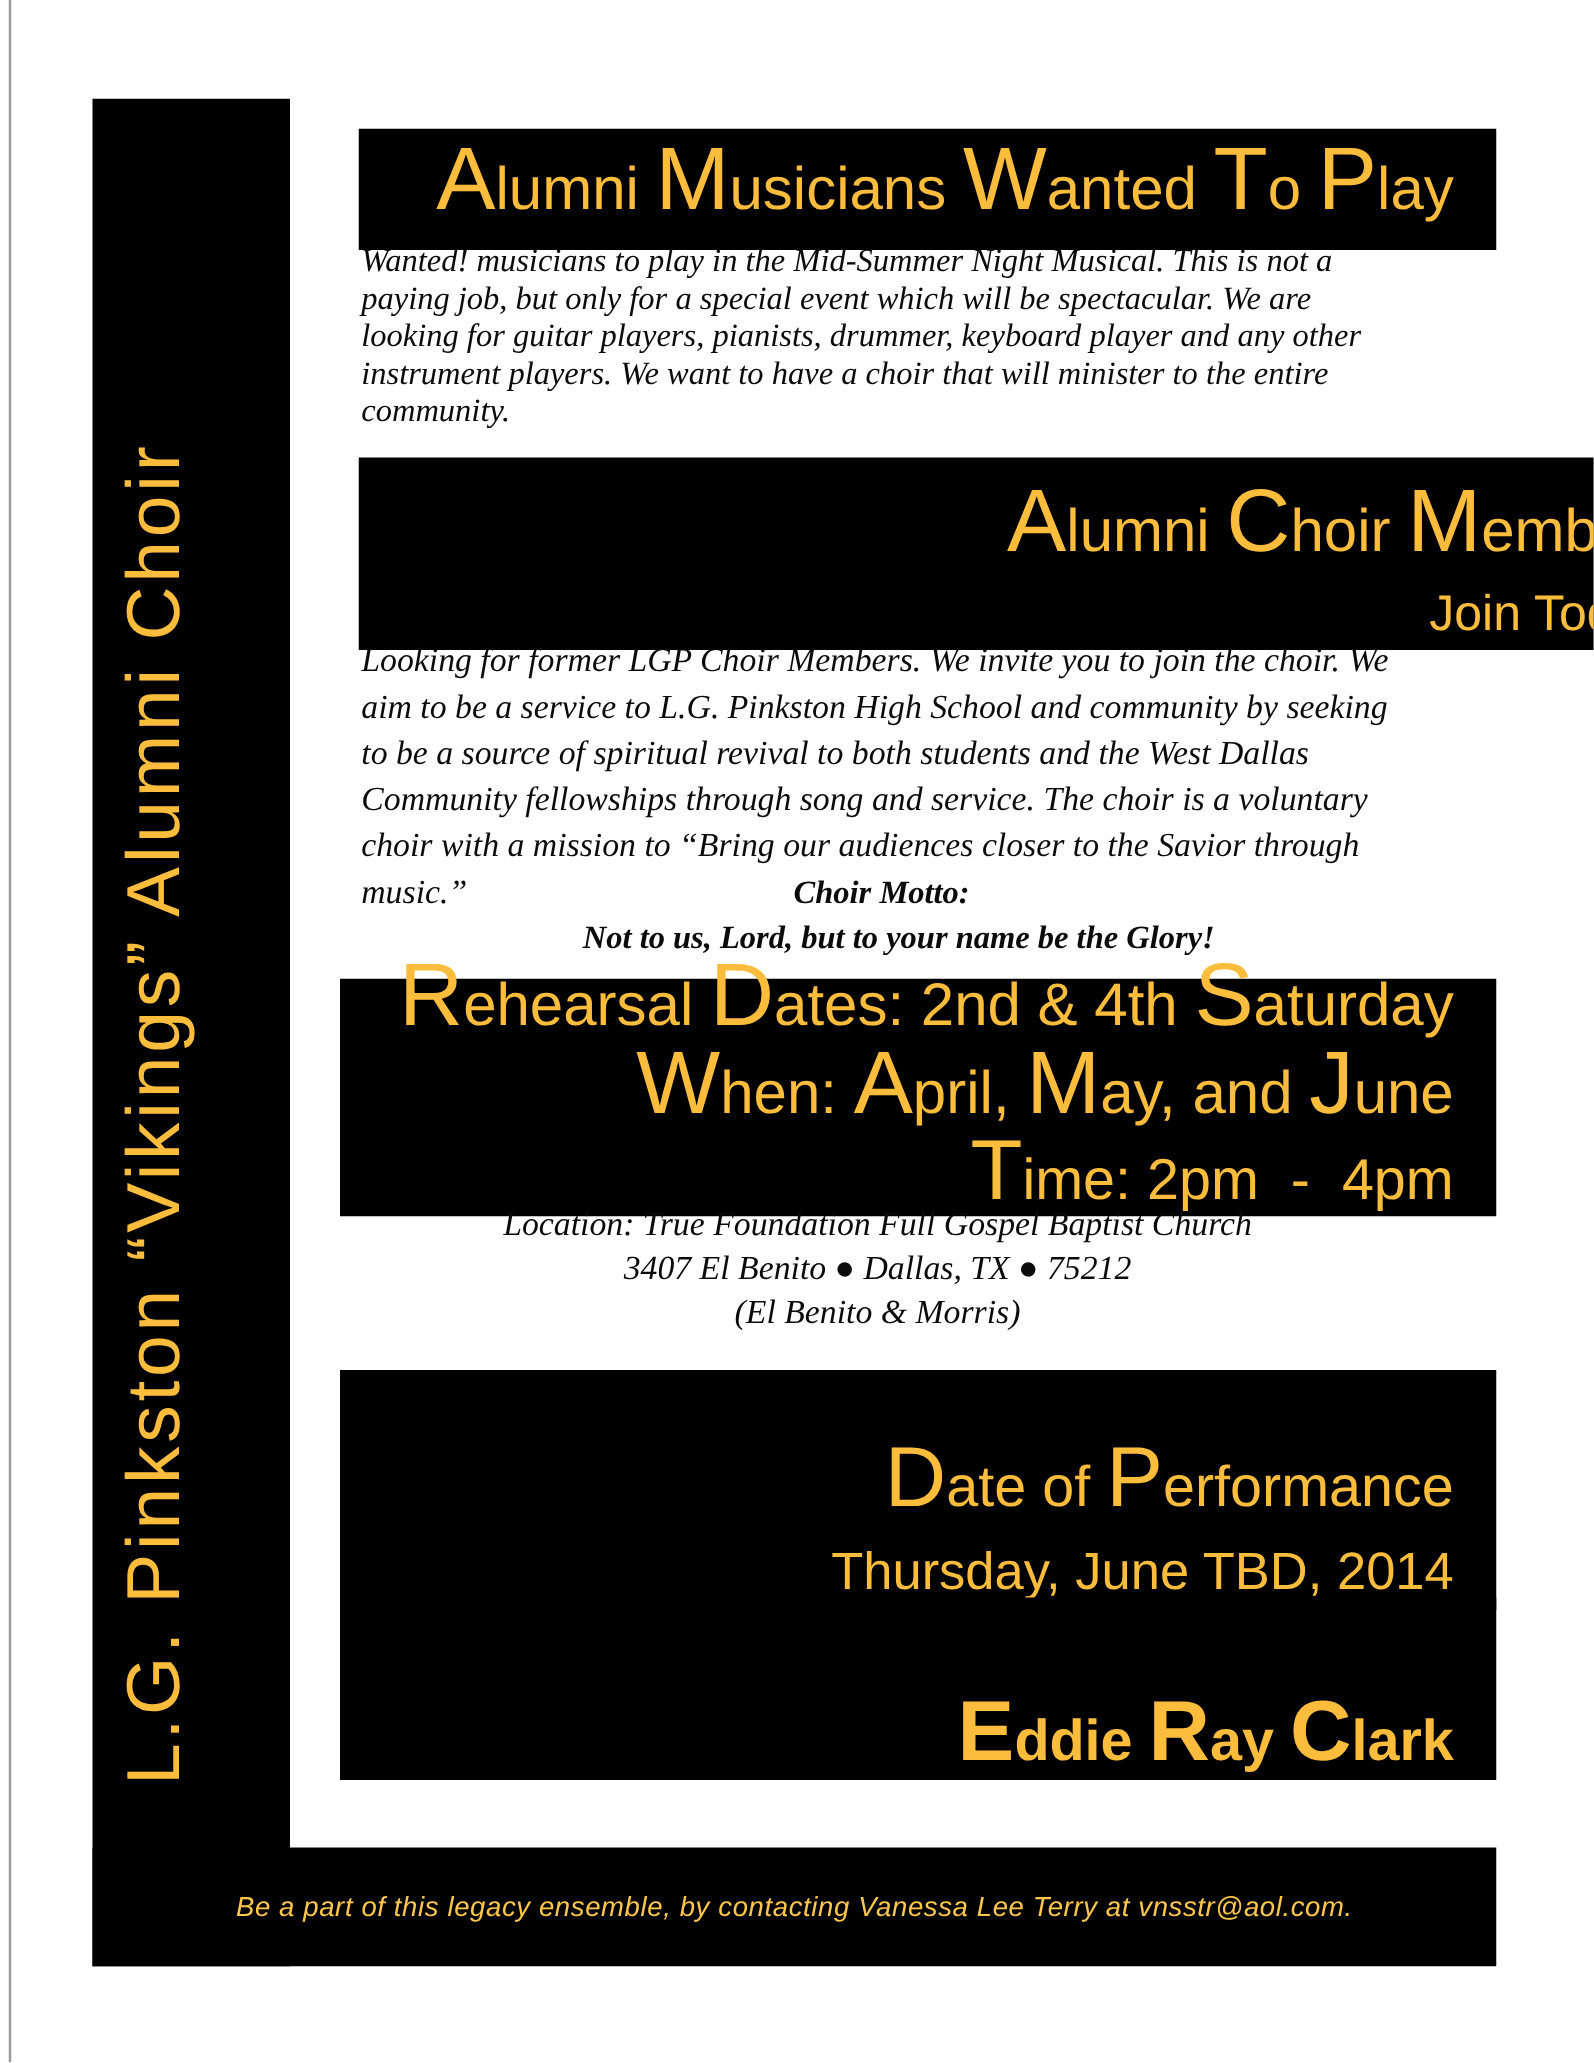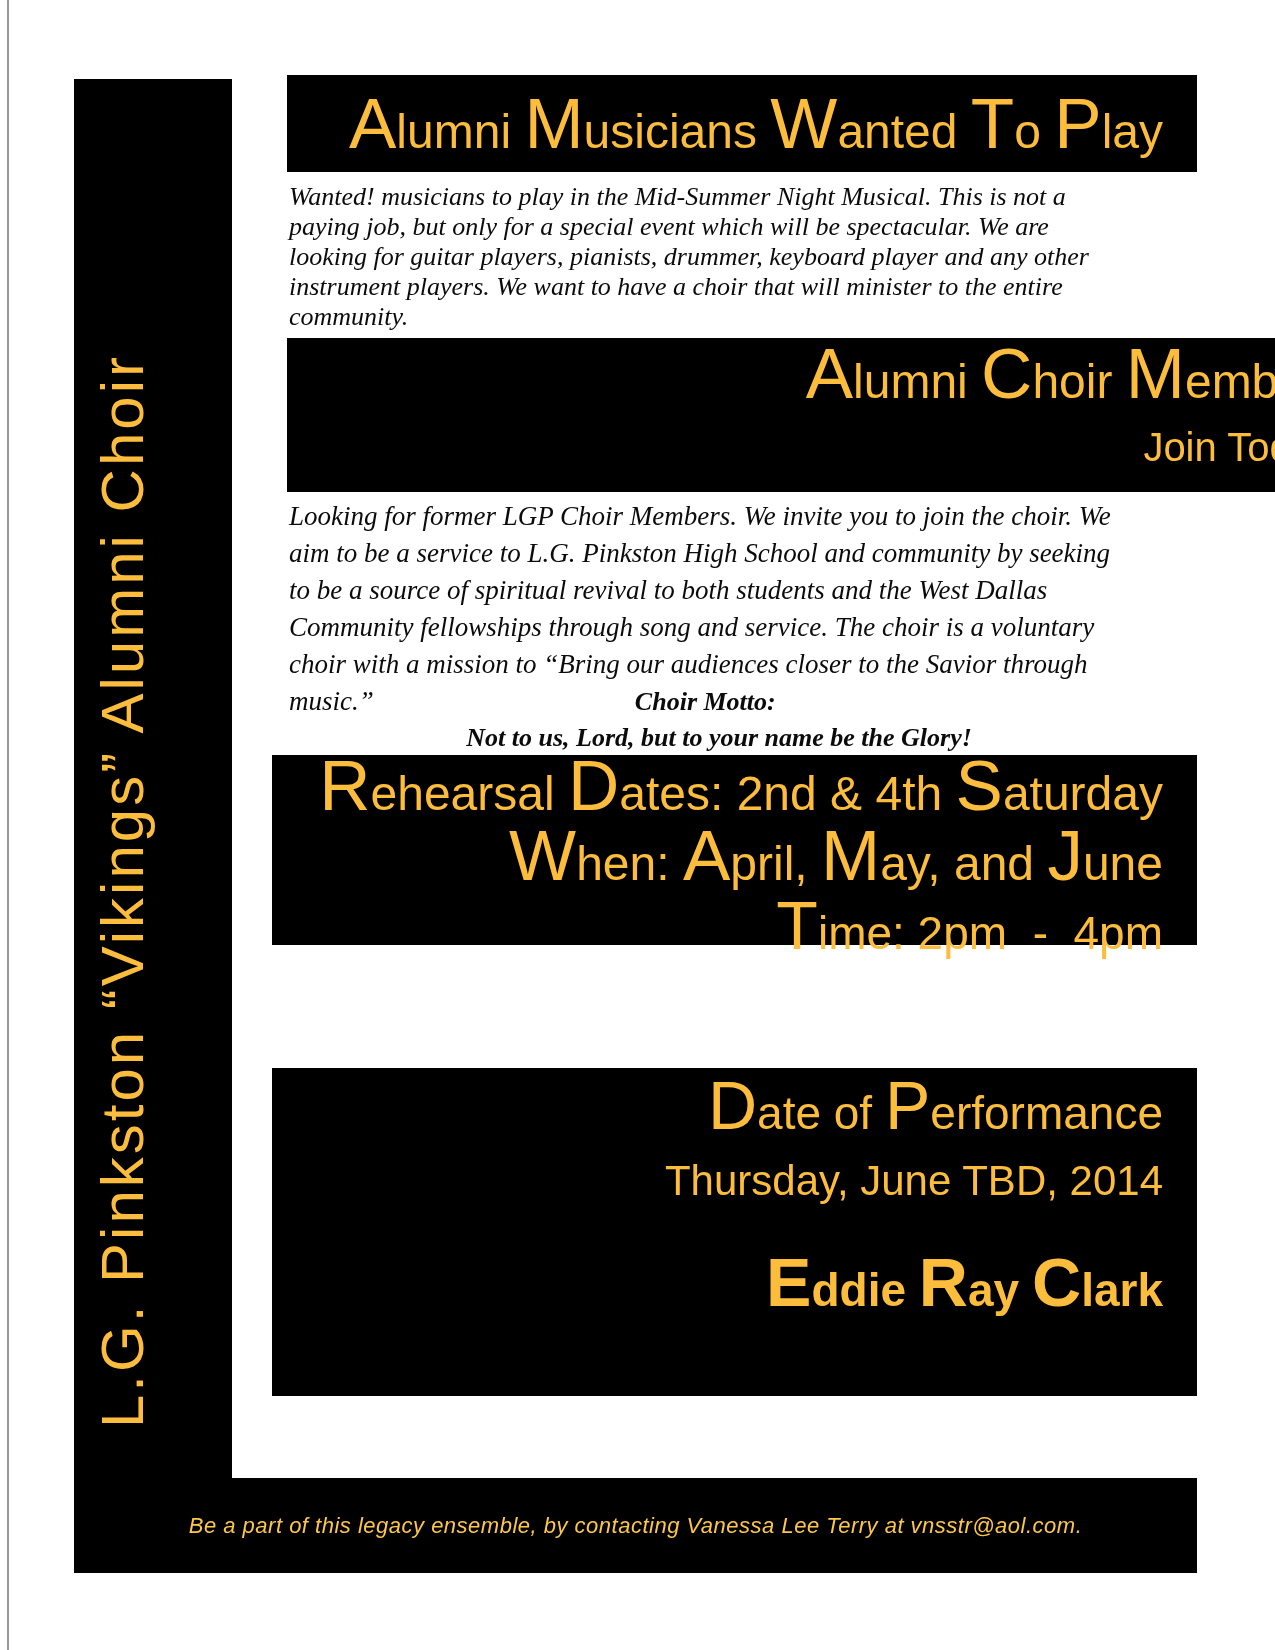--- a/index.html
+++ b/index.html
@@ -19,42 +19,42 @@
   .sidebar-title{
     left:88px;top:1428px;width:1260px;
     transform:rotate(-90deg);transform-origin:0 0;
     color:var(--gold,#fcbd3d);
     font-size:60px;line-height:70px;letter-spacing:3px;
     white-space:nowrap;
   }
   
   .banner{
     background:#000;color:var(--gold,#fcbd3d);
-    display:flex;flex-direction:column;justify-content:flex-start;align-items:flex-end;
-    box-sizing:border-box;padding-right:34px;
+    display:flex;flex-direction:column;justify-content:flex-end;align-items:flex-end;
+    box-sizing:border-box;padding-right:34px;margin-top:28px;
   }
   .bline{white-space:pre;text-align:right;}
   .cap{font-size:1.48em;}
   .banner-musicians{left:287px;top:75px;width:910px;height:97px;}
   .banner-musicians .l1{font-size:48px;line-height:97px;}
   .banner-choir{left:287px;top:338px;width:1092px;height:154px;}
   .banner-choir .l1{font-size:48px;line-height:72px;}
   .banner-choir .l2{font-size:40px;line-height:58px;}
   .banner-rehearsal{left:272px;top:755px;width:925px;height:190px;}
   .banner-rehearsal .l1{font-size:48px;line-height:62px;}
   .banner-rehearsal .l2{font-size:48px;line-height:62px;}
   .banner-rehearsal .l3{font-size:46px;line-height:60px;}
   .banner-performance{left:272px;top:1068px;width:925px;height:192px;}
   .banner-performance .l1{font-size:46px;line-height:74px;}
   .banner-performance .l2{font-size:42px;line-height:62px;}
   .banner-director{left:272px;top:1250px;width:925px;height:146px;}
   .banner-director .l1{font-size:46px;line-height:68px;}
   .banner-director .l2{font-size:46px;line-height:64px;font-weight:bold;}
   
-  .serif{font-family:"Liberation Serif", serif;font-style:italic;color:#0b0b0b;}
+  .serif{font-family:"Liberation Serif", serif;font-style:italic;color:#0b0b0b;margin-top:12px;}
   .para-musicians{left:289px;top:182px;width:905px;font-size:26px;line-height:30px;}
   .para-choir{left:289px;top:498px;width:905px;font-size:27px;line-height:37px;}
   .motto-row{left:289px;top:683px;width:905px;height:37px;font-size:27px;line-height:37px;}
   .motto-label{
     position:absolute;left:46%;top:0;transform:translateX(-50%);
     font-weight:bold;font-size:26px;line-height:37px;white-space:nowrap;
   }
   .motto-text{left:289px;top:722px;width:860px;text-align:center;
     font-weight:bold;font-size:26px;line-height:32px;}
   .location{left:272px;top:950px;width:860px;text-align:center;
@@ -98,20 +98,21 @@
   </div>
 
   <div class="abs serif motto-text">Not to us, Lord, but to your name be the Glory!</div>
 
   <div class="abs banner banner-rehearsal">
     <div class="bline l1"><span class="cap">R</span>ehearsal <span class="cap">D</span>ates: 2nd &amp; 4th <span class="cap">S</span>aturday</div>
     <div class="bline l2"><span class="cap">W</span>hen: <span class="cap">A</span>pril, <span class="cap">M</span>ay, and <span class="cap">J</span>une</div>
     <div class="bline l3"><span class="cap">T</span>ime: 2pm  -  4pm</div>
   </div>
 
+  <div class="abs serif location">Location: True Foundation Full Gospel Baptist Church<br>3407 El Benito ● Dallas, TX ● 75212<br>(El Benito &amp; Morris)</div>
 
   <div class="abs banner banner-performance">
     <div class="bline l1"><span class="cap">D</span>ate of <span class="cap">P</span>erformance</div>
     <div class="bline l2">Thursday, June TBD, 2014</div>
   </div>
 
   <div class="abs banner banner-director">
     <div class="bline l2"><span class="cap">E</span>ddie <span class="cap">R</span>ay <span class="cap">C</span>lark</div>
   </div>
 

